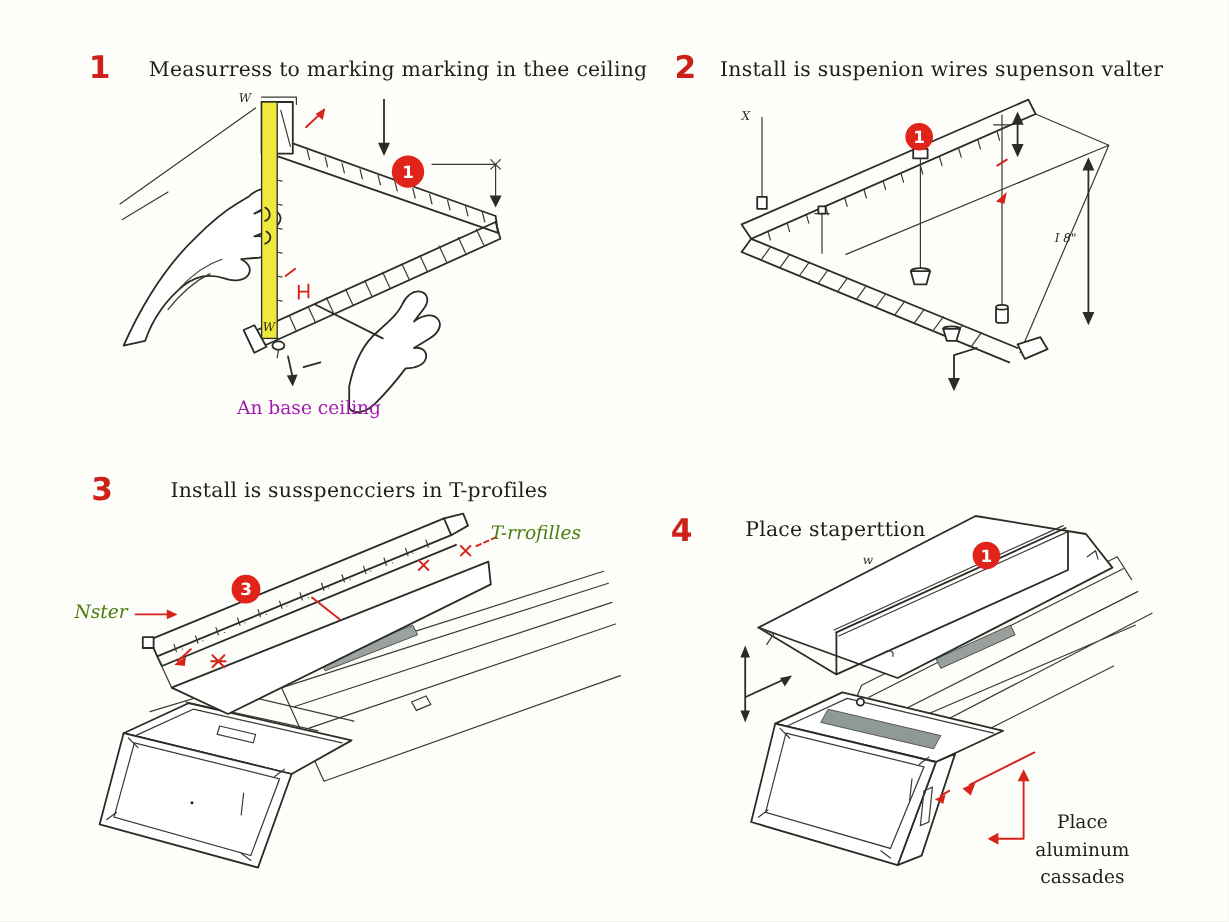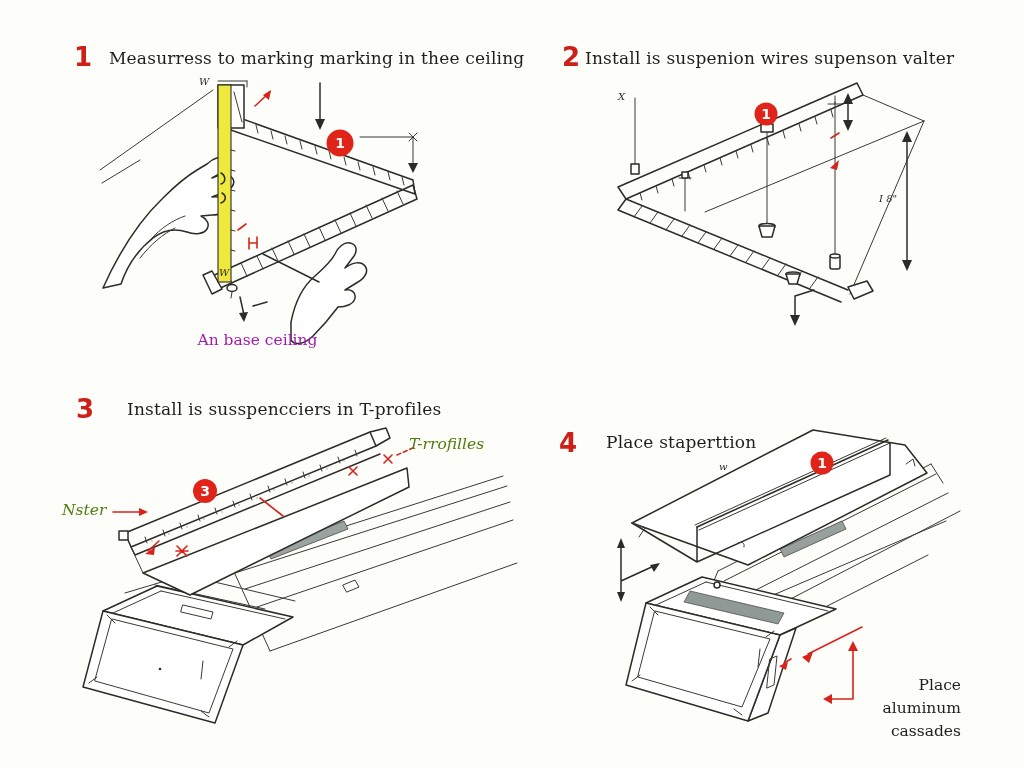--- a/index.html
+++ b/index.html
@@ -1,20 +1,20 @@
 <!DOCTYPE html>
 <html><head>
 <meta charset="utf-8">
 <style>
   html,body{margin:0;padding:0;background:#e8e8e6;}
   .page{position:relative;width:1024px;height:768px;background:#fdfdfa;overflow:hidden;
         font-family:"DejaVu Serif",serif;color:#23231e;}
   .step-num{position:absolute;font-family:"DejaVu Sans",sans-serif;font-weight:bold;
             font-size:26px;color:#cd2018;line-height:1;}
-  .step-title{position:absolute;font-size:17px;color:#1f1f1a;letter-spacing:.2px;white-space:nowrap;}
+  .step-title{position:absolute;font-size:17px;color:#1f1f1a;letter-spacing:.2px;white-space:nowrap;margin-left:15px;}
   .caption{position:absolute;font-size:15.5px;color:#a21caf;text-align:center;}
   .free-label{position:absolute;font-size:15.5px;color:#4d7c0f;white-space:nowrap;font-style:italic;}
   .multi-label{position:absolute;font-size:15.5px;color:#1f1f1a;text-align:center;line-height:23px;}
   svg{position:absolute;overflow:visible;}
   .ink{stroke:#2c2c26;fill:none;stroke-width:1.5;stroke-linecap:round;stroke-linejoin:round;}
   .thin{stroke:#3a3a33;fill:none;stroke-width:1;stroke-linecap:round;}
   .red{stroke:#d6231b;fill:none;stroke-width:1.6;stroke-linecap:round;}
   .redfill{fill:#d6231b;stroke:none;}
   .inkfill{fill:#2c2c26;stroke:none;}
   .whitefill{fill:#ffffff;}
@@ -266,19 +266,19 @@
       <path class="red" d="M255,226 L255,276 M255,276 L233,276"></path>
       <polygon class="redfill" points="255,218 250,228 260,228"></polygon>
       <polygon class="redfill" points="225,276 234,271 234,281"></polygon>
     </g>
 
     <g>
       <circle class="badge" cx="224" cy="40" r="11.5"></circle>
       <text class="badge-txt" x="224" y="45">1</text>
     </g>
   </svg>
-  <div class="multi-label" style="left:843px;top:674px;width:118px;text-align:right;">
+  <div class="multi-label" style="left:843px;top:674px;width:118px;">
     <div>Place</div>
     <div>aluminum</div>
     <div>cassades</div>
   </div>
 
 </div>
 
 </body></html>

